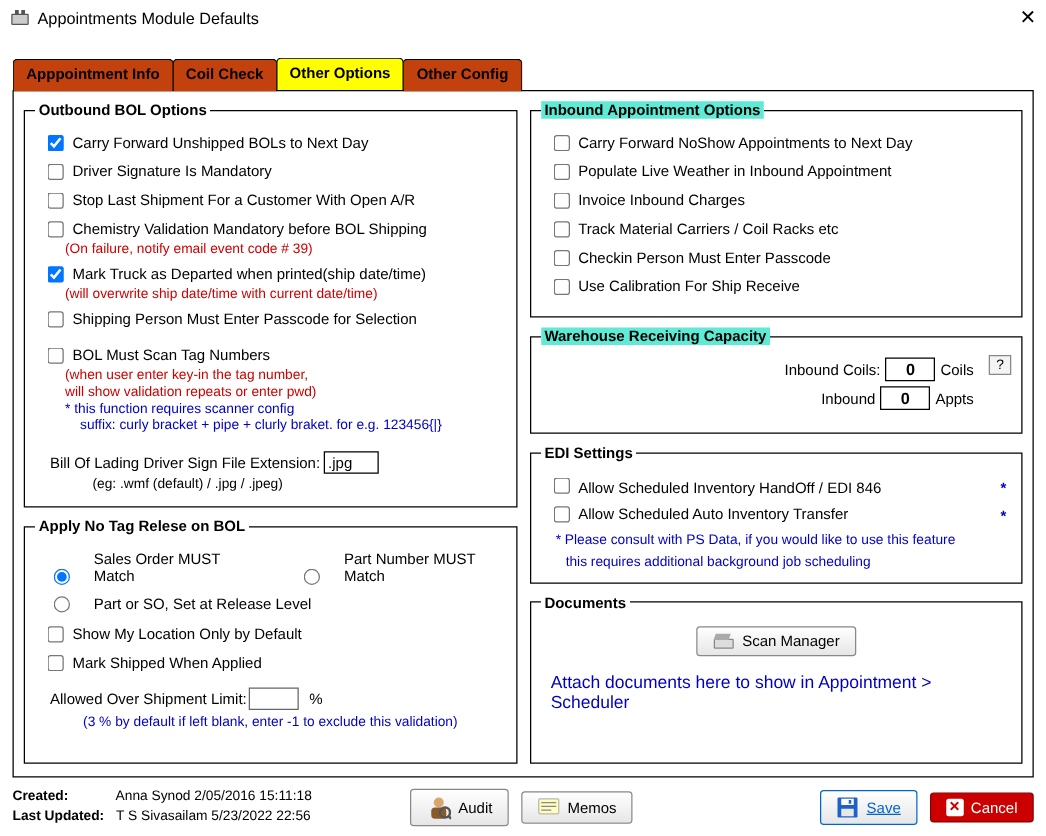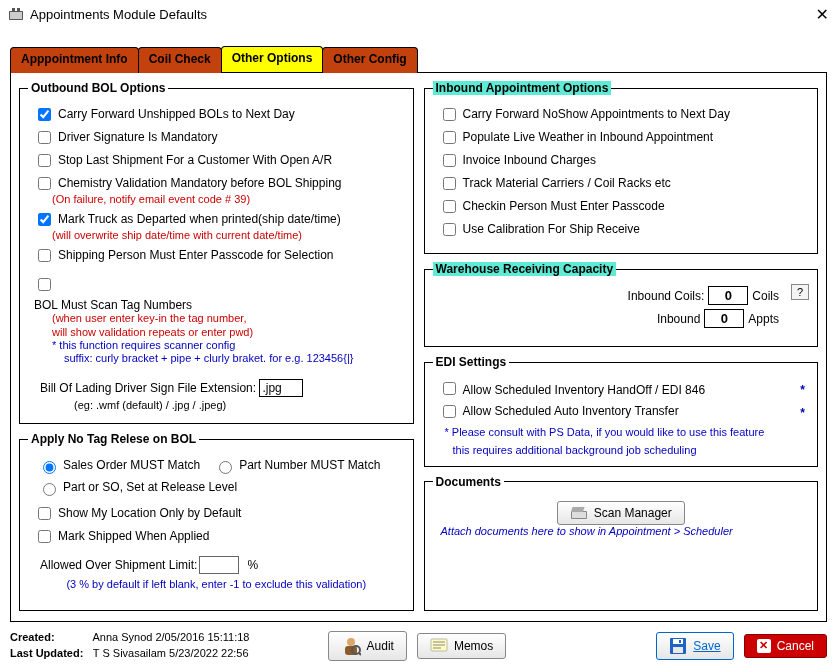--- a/index.html
+++ b/index.html
@@ -98,42 +98,42 @@
   }
   .smallinput {
     font-size: 12px;
     width: 44px;
     border: 1px solid #000;
     padding: 1px 2px;
     font-family: inherit;
   }
   .eg { font-size: 11px; margin-left: 46px; margin-top:2px; }
 
-  .radio-row { display:flex; align-items:flex-start; gap:4px; margin:6px 0 0 10px; font-size:12px; }
+  .radio-row { display:flex; align-items:flex-end; gap:16px; margin:6px 0 0 10px; font-size:12px; }
   .radio { width:13px; height:13px; }
 
   .numline { display:flex; align-items:center; justify-content:flex-end; gap:4px; margin:4px 30px 4px 0; font-size:12px; }
   .numbox { width:40px; border:1px solid #000; text-align:center; font-weight:bold; font-size:13px; padding:1px 0; background:#fff; }
 
   .edi-note { color:#0000c0; font-size:11px; margin:4px 0 0 12px; line-height:1.3; }
   .edi-note.il { text-indent:-8px; padding-left:8px; }
   .star { color:#0000c0; font-weight:bold; }
 
   .btn {
     border:1px solid #888;
     background:linear-gradient(#fff,#e6e6e6);
     padding:4px 12px;
     font-size:12px;
     display:inline-flex;
     align-items:center;
     gap:6px;
     border-radius:3px;
     cursor:default;
   }
-  .doc-note { color:#0000c0; font-size:11px; margin:0 0 0 8px;font-style:italic; }
+  .doc-note { color:#0000c0; font-size:14px; margin:12px 0 0 8px; }
 
   .footer {
     position:absolute;
     left:10px; right:10px; bottom:8px;
     display:flex;
     align-items:center;
     justify-content:space-between;
     font-size:11px;
   }
   .footer .meta { line-height:1.4; }
@@ -208,21 +208,21 @@
           <div class="subnote">(On failure, notify email event code # 39)</div>
           <div class="chk-row">
             <input type="checkbox" class="chk" checked="" style="">
             <span>Mark Truck as Departed when printed(ship date/time)</span>
           </div>
           <div class="subnote">(will overwrite ship date/time with current date/time)</div>
           <div class="chk-row">
             <input type="checkbox" class="chk" style="">
             <span>Shipping Person Must Enter Passcode for Selection</span>
           </div>
-          <div class="chk-row" style="margin-top:12px;flex-direction:column;">
+          <div class="chk-row" style="margin-top:12px;">
             <input type="checkbox" class="chk" style="">
             <span>BOL Must Scan Tag Numbers</span>
           </div>
           <div class="subnote">(when user enter key-in the tag number,</div>
           <div class="subnote">will show validation repeats or enter pwd)</div>
           <div class="subnote-blue" style="margin-left:24px;">* this function requires scanner config</div>
           <div class="subnote-blue">suffix: curly bracket + pipe + clurly braket. for e.g. 123456{|}</div>
 
           <div class="fileext-row">
             <span>Bill Of Lading Driver Sign File Extension:</span>

